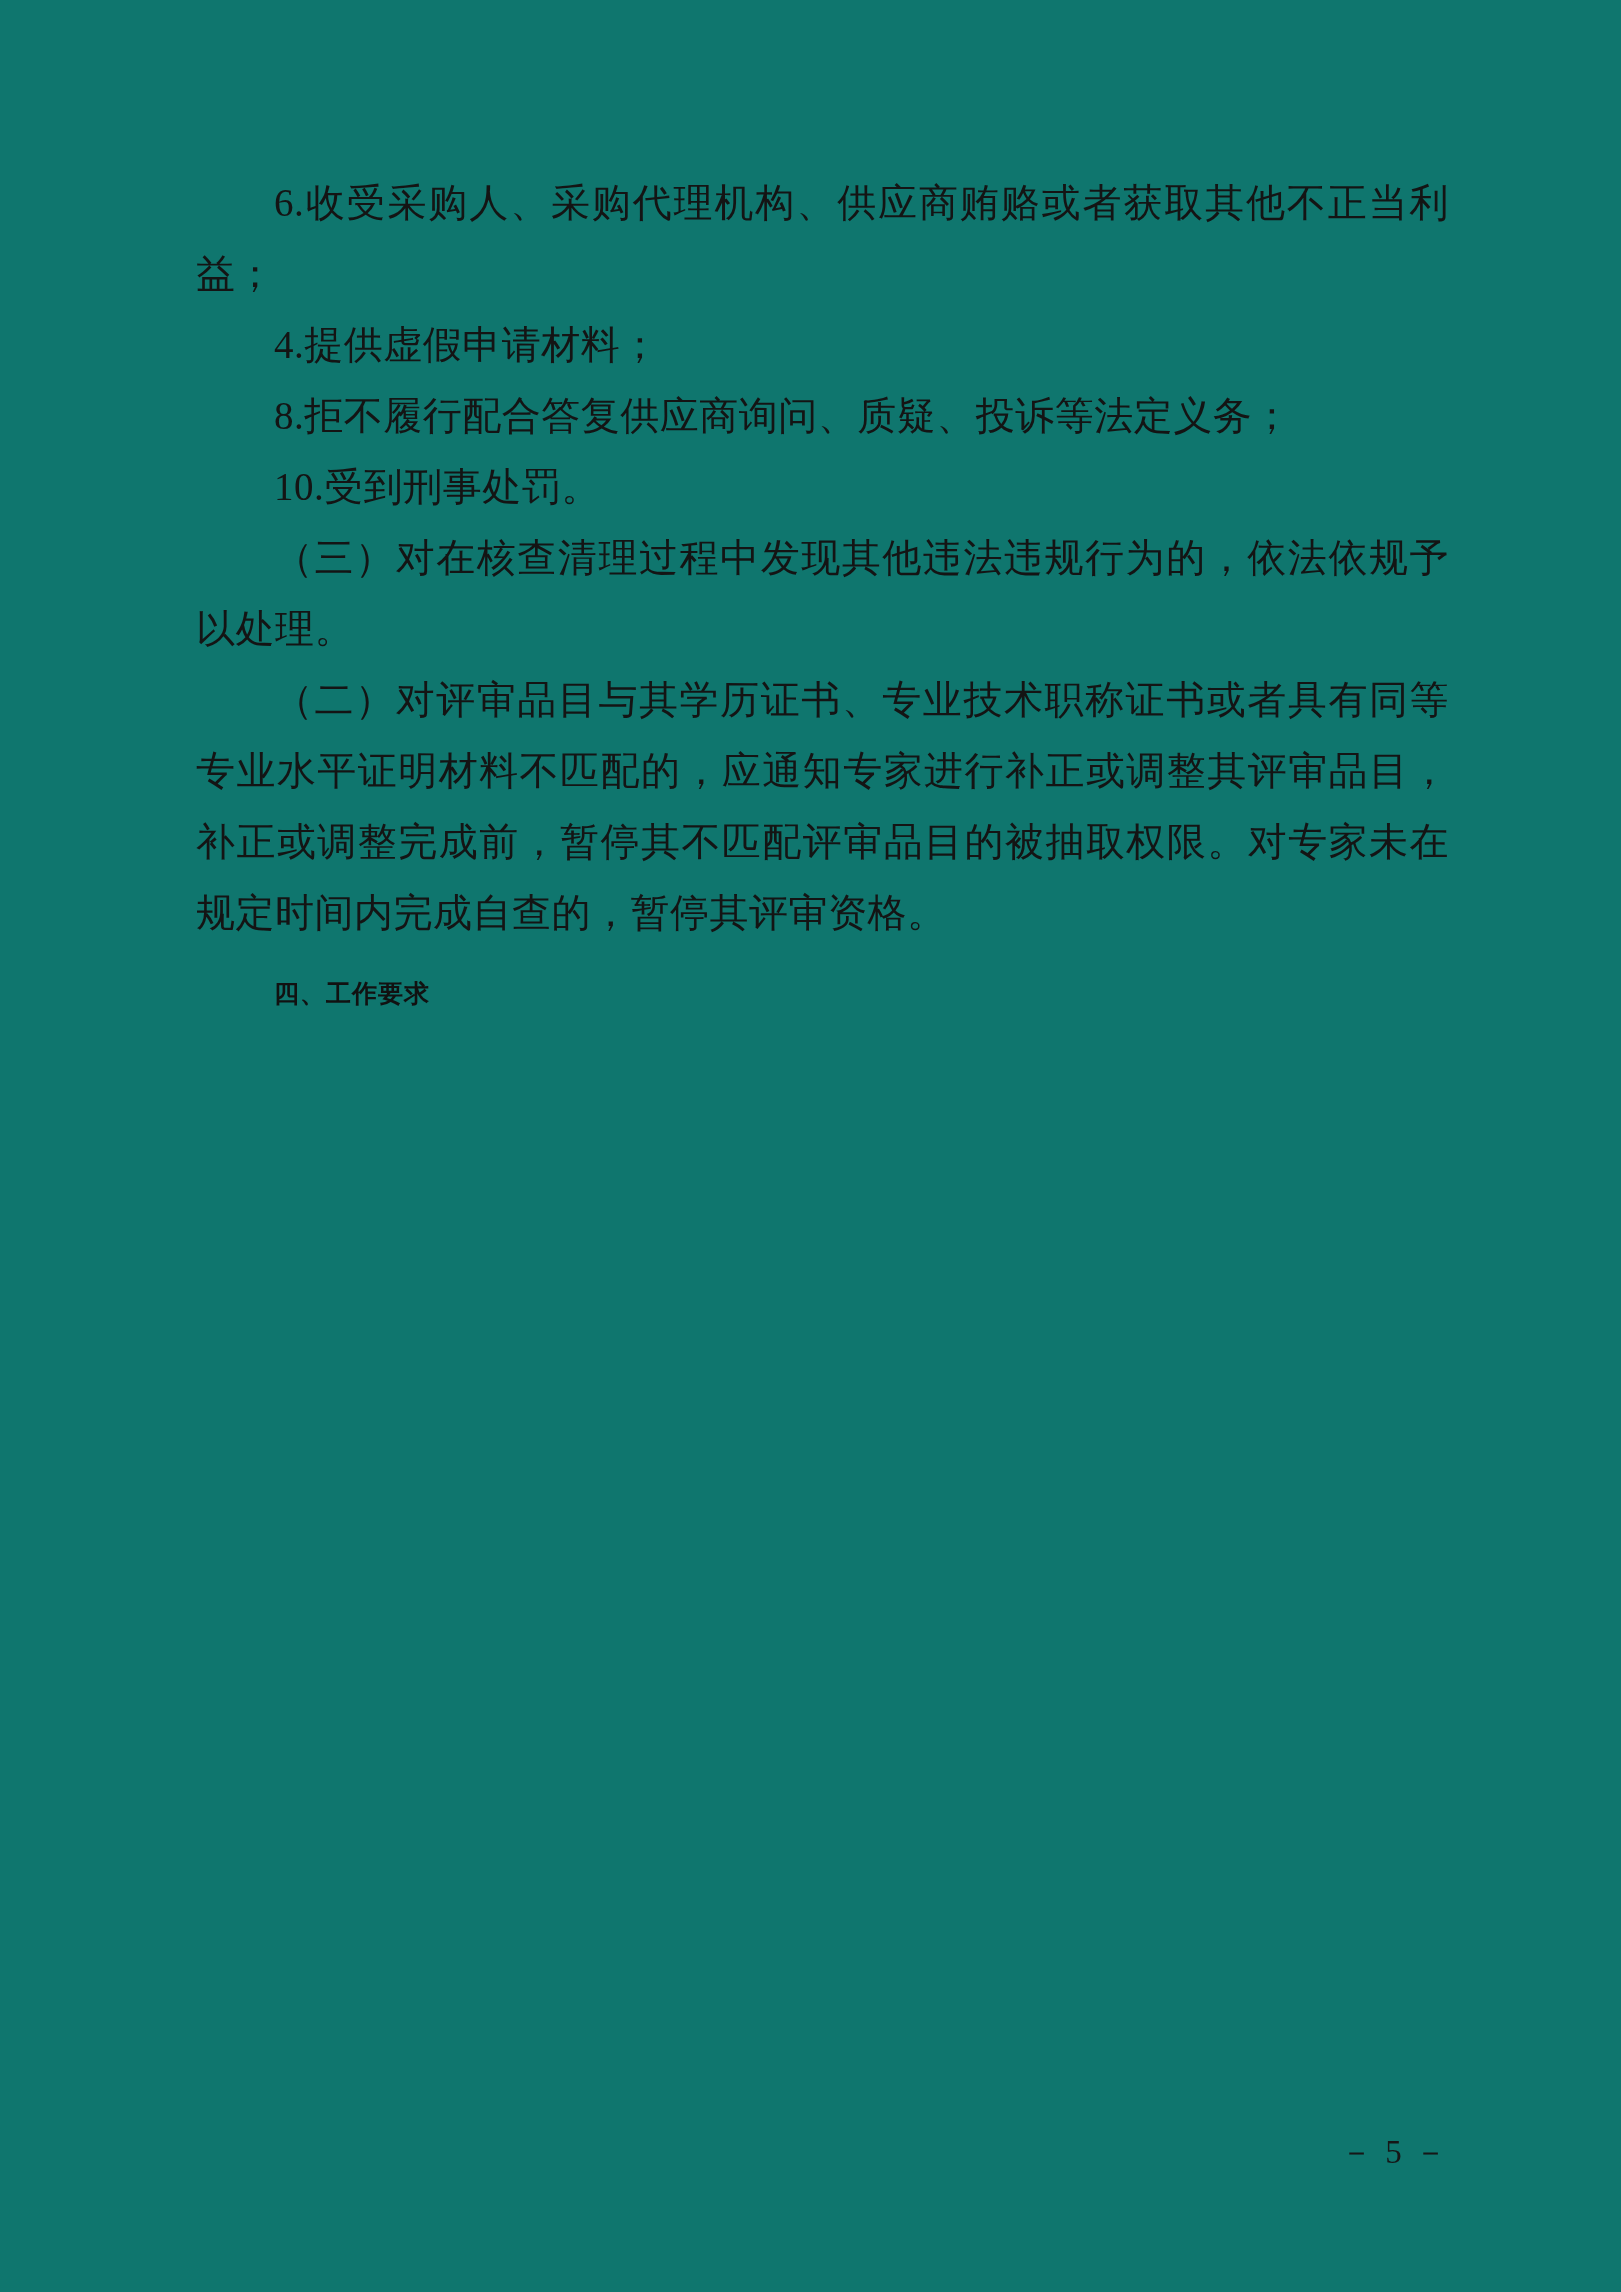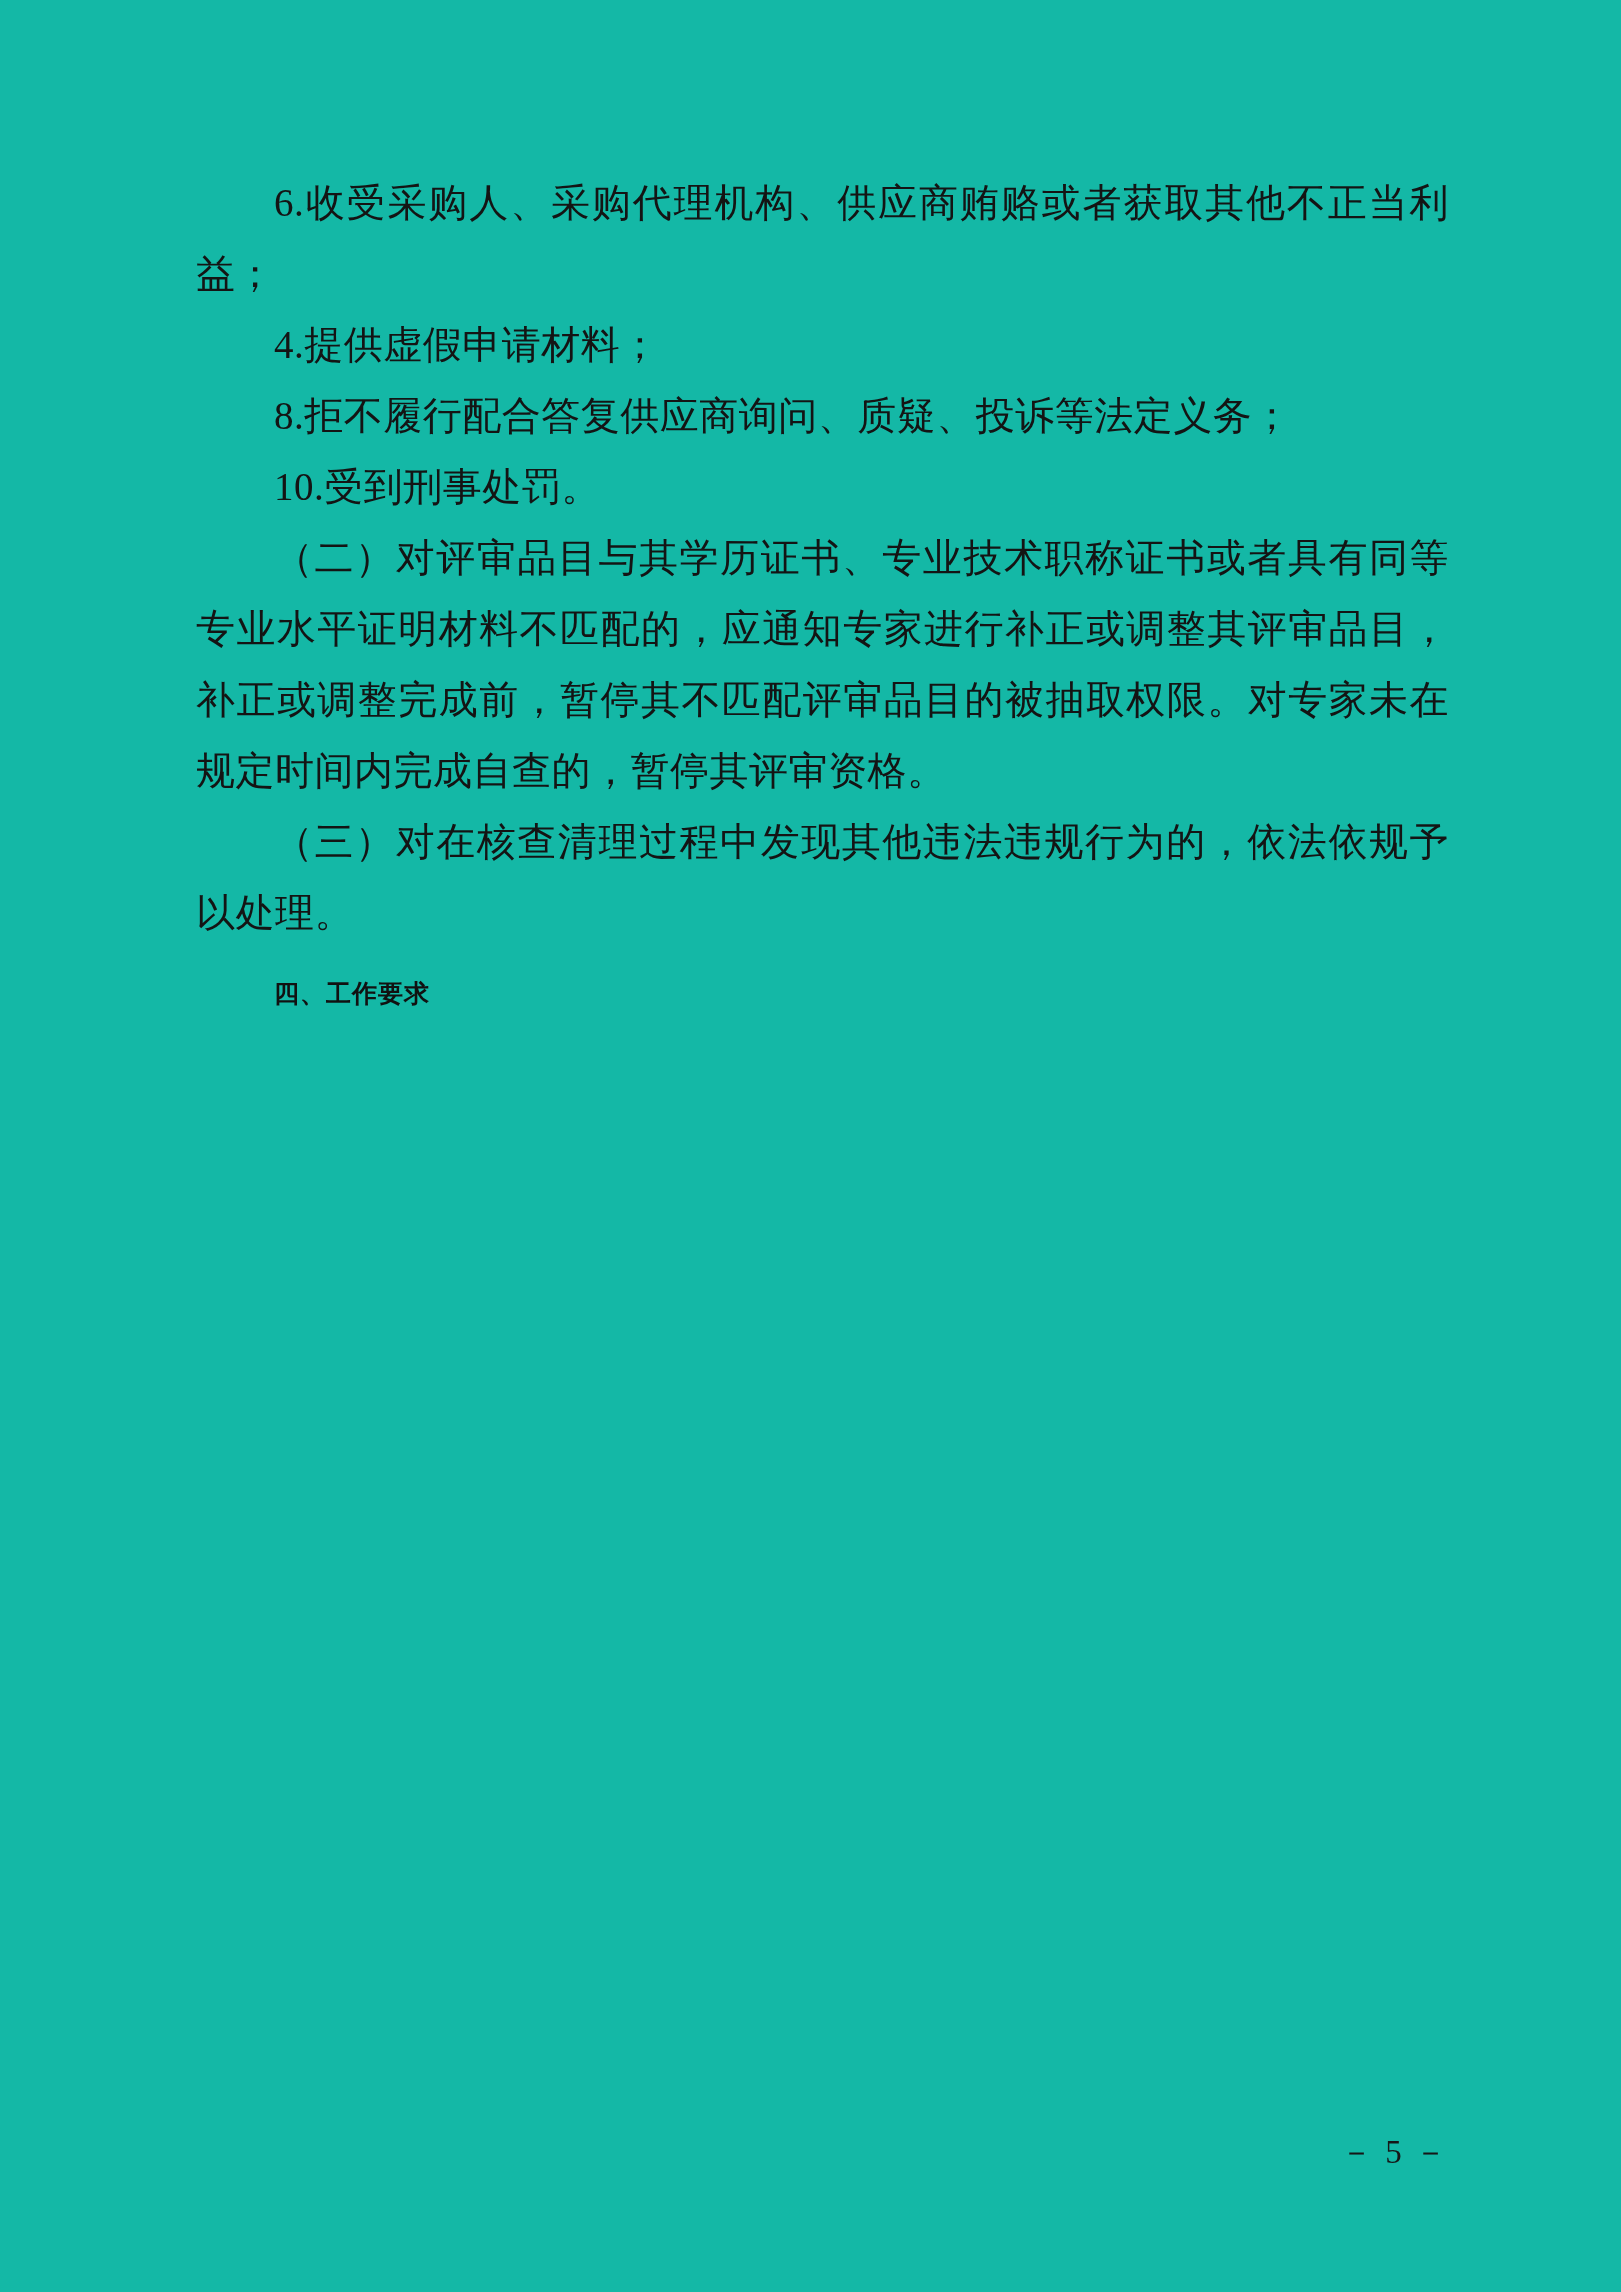--- a/index.html
+++ b/index.html
@@ -8,21 +8,21 @@
     background: #ffffff;
   }
   body {
     font-family: "Liberation Serif", "DejaVu Serif", serif;
     color: #1a1a1a;
   }
   .page {
     position: relative;
     width: 1621px;
     height: 2293px;
-    background: #14b8a6;
+    background: #0f766e;
     box-sizing: border-box;
     padding: 167px 172px 67px 196px;
     overflow: hidden;
   }
   .body-text {
     font-size: 39px;
     line-height: 71px;
     letter-spacing: 0.5px;
     text-align: justify;
     text-justify: inter-ideograph;
@@ -62,23 +62,23 @@
 
     <p class="para">6.收受采购人、采购代理机构、供应商贿赂或者获取其他不正当利益；</p>
 
     <p class="para">4.提供虚假申请材料；</p>
 
     <p class="para">8.拒不履行配合答复供应商询问、质疑、投诉等法定义务；</p>
 
 
     <p class="para">10.受到刑事处罚。</p>
 
+    <p class="para">（三）对在核查清理过程中发现其他违法违规行为的，依法依规予以处理。</p>
+
     <p class="para">（二）对评审品目与其学历证书、专业技术职称证书或者具有同等专业水平证明材料不匹配的，应通知专家进行补正或调整其评审品目，补正或调整完成前，暂停其不匹配评审品目的被抽取权限。对专家未在规定时间内完成自查的，暂停其评审资格。</p>
-
-    <p class="para">（三）对在核查清理过程中发现其他违法违规行为的，依法依规予以处理。</p>
 
     <div class="spacer-sm"></div>
 
     <h2 class="heading">四、工作要求</h2>
 
 
   </div>
 
   <div class="page-number">－ 5 －</div>
 

